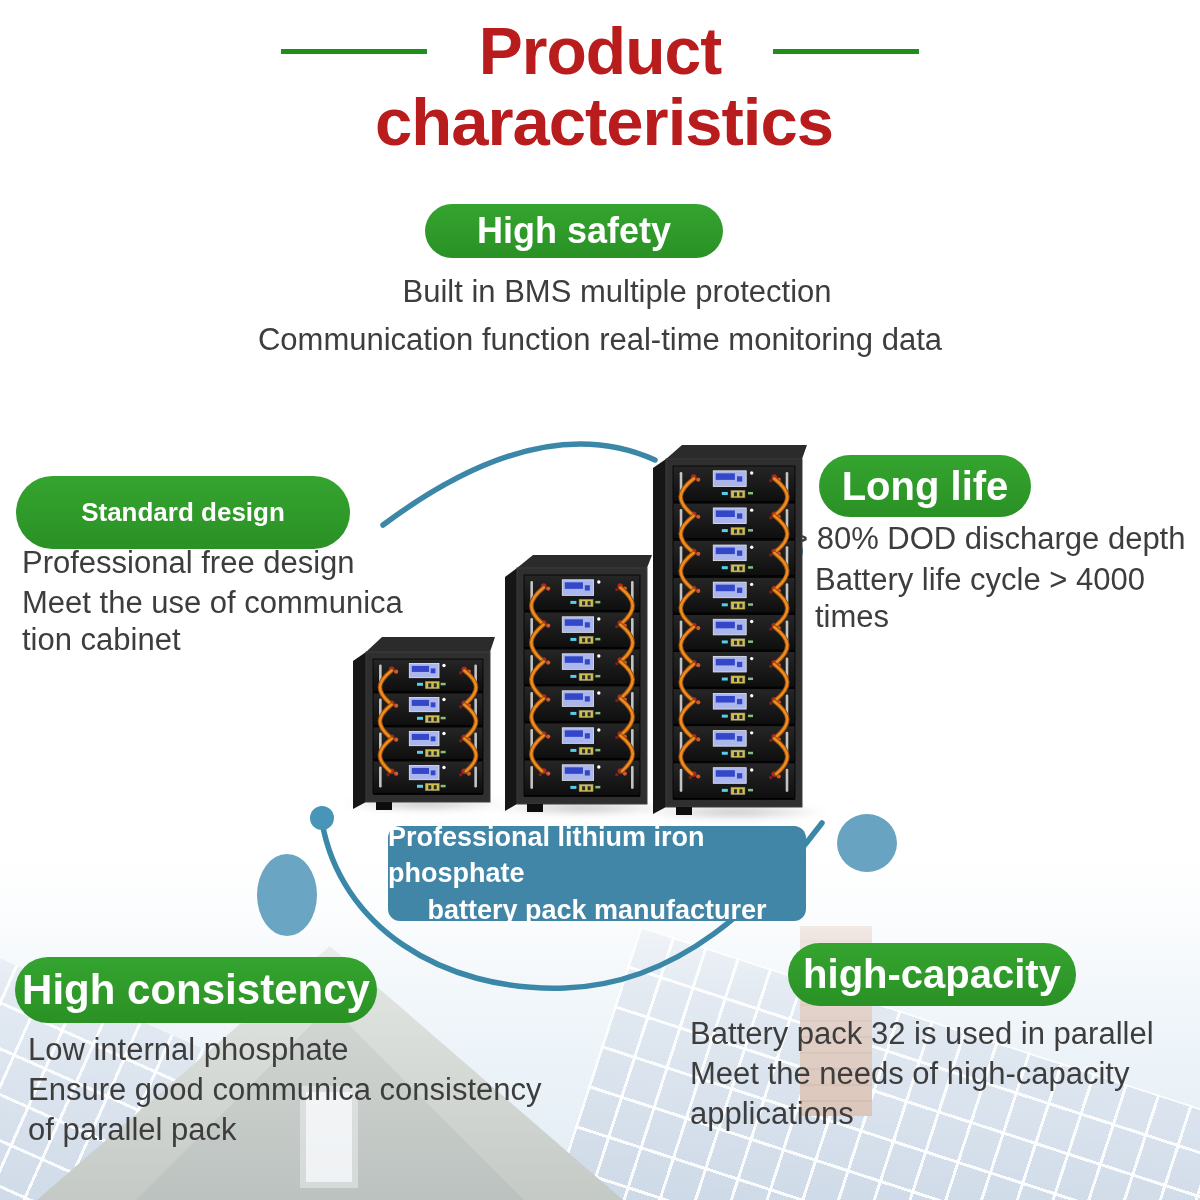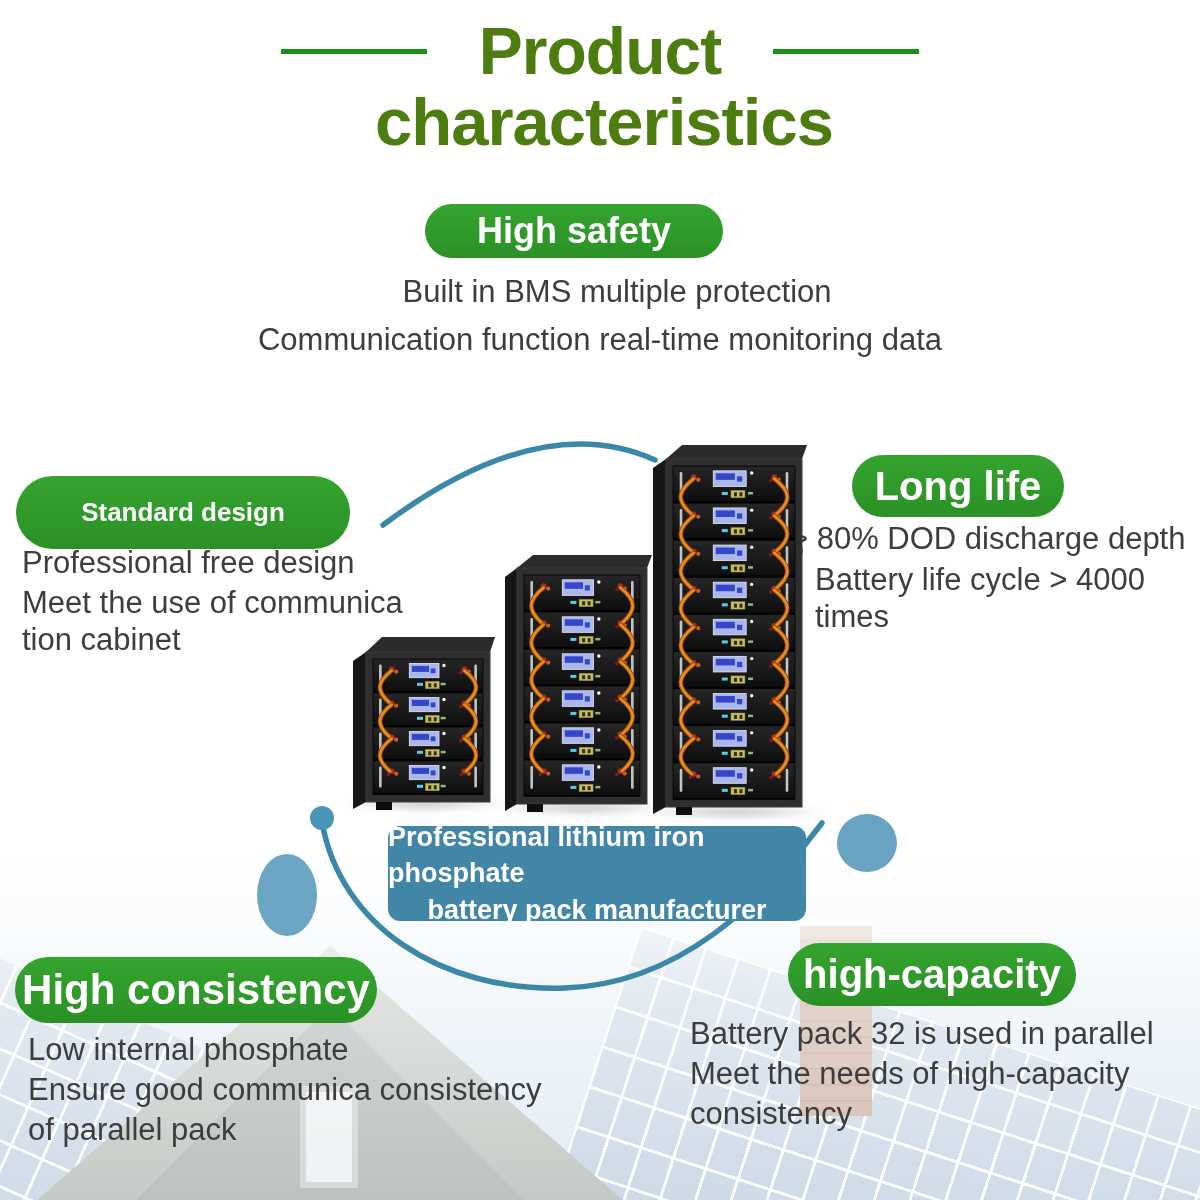--- a/index.html
+++ b/index.html
@@ -19,21 +19,21 @@
   #gable{left:30px;top:90px;width:600px;height:260px;background:linear-gradient(180deg,#bcc3bb,#aab2ac);
          clip-path:polygon(50% 0, 100% 100%, 0 100%);}
   #gable-face{left:130px;top:150px;width:400px;height:200px;background:#9fa8a3;
          clip-path:polygon(50% 0, 100% 100%, 0 100%);}
   #window{left:300px;top:230px;width:46px;height:90px;background:#e8ecef;border:6px solid #c2c8c5;}
   #chimney{left:800px;top:70px;width:72px;height:190px;background:
       repeating-linear-gradient(0deg,#c3a08d 0 14px,#b6917c 14px 16px);}
   #photo-fade{position:absolute;inset:0;background:linear-gradient(180deg,#ffffff 0%,rgba(255,255,255,.55) 40%,rgba(255,255,255,.30) 100%);}
 
   
-  #title{left:0;top:18px;width:1200px;text-align:center;color:#4d7c0f;font-weight:bold;}
+  #title{left:0;top:18px;width:1200px;text-align:center;color:#b91c1c;font-weight:bold;}
   #title .row1{display:flex;align-items:center;justify-content:center;gap:52px;}
   .tdash{width:146px;height:5px;background:#1e8e1b;}
   .tline{font-size:66px;line-height:1.0;letter-spacing:-1px;}
   .tline2{font-size:67px;line-height:1.0;letter-spacing:-1px;margin-top:4px;padding-left:8px;}
 
   
   .pill{display:flex;align-items:center;justify-content:center;border-radius:999px;
         background:linear-gradient(180deg,#35a42f,#2a9125);color:#ffffff;font-weight:bold;}
 
   
@@ -85,39 +85,39 @@
 
 <div class="pill abs" style="left:425px;top:204px;width:298px;height:54px;font-size:36px;">High safety</div>
 <div class="btxt abs" style="left:47px;top:272px;width:1140px;text-align:center;">Built in BMS multiple protection</div>
 <div class="btxt abs" style="left:30px;top:320px;width:1140px;text-align:center;">Communication function real-time monitoring data</div>
 
 <div class="pill abs" style="left:16px;top:476px;width:334px;height:73px;font-size:26px;text-align:center;">Standard design</div>
 <div class="btxt abs" style="left:22px;top:543px;">Professional free design</div>
 <div class="btxt abs" style="left:22px;top:583px;">Meet the use of communica</div>
 <div class="btxt abs" style="left:22px;top:620px;">tion cabinet</div>
 
-<div class="pill abs" style="left:852px;top:455px;width:212px;height:62px;font-size:40px;">Long life</div>
+<div class="pill abs" style="left:819px;top:455px;width:212px;height:62px;font-size:40px;">Long life</div>
 <div class="btxt abs" style="left:790px;top:519px;">&gt; 80% DOD discharge depth</div>
 <div class="btxt abs" style="left:815px;top:560px;">Battery life cycle &gt;  4000</div>
 <div class="btxt abs" style="left:815px;top:597px;">times</div>
 
 <div id="banner" class="abs">
   <div>Professional lithium iron phosphate</div>
   <div>battery pack manufacturer</div>
 </div>
 
 <div class="pill abs" style="left:15px;top:957px;width:362px;height:66px;font-size:42px;z-index:7;text-align:right;">High consistency</div>
 <div class="btxt abs" style="left:28px;top:1030px;z-index:7;">Low internal phosphate</div>
 <div class="btxt abs" style="left:28px;top:1070px;z-index:7;">Ensure good communica consistency</div>
 <div class="btxt abs" style="left:28px;top:1110px;z-index:7;">of parallel pack</div>
 
 <div class="pill abs" style="left:788px;top:943px;width:288px;height:63px;font-size:40px;z-index:7;">high-capacity</div>
 <div class="btxt abs" style="left:690px;top:1014px;z-index:7;">Battery pack 32 is used in parallel</div>
 <div class="btxt abs" style="left:690px;top:1054px;z-index:7;">Meet the needs of high-capacity</div>
-<div class="btxt abs" style="left:690px;top:1094px;z-index:7;">consistency</div>
+<div class="btxt abs" style="left:690px;top:1094px;z-index:7;">applications</div>
 
 <div class="cabshadow abs" style="left:340px;top:796px;width:170px;"></div>
 <div class="cabshadow abs" style="left:492px;top:800px;width:180px;"></div>
 <div class="cabshadow abs" style="left:640px;top:804px;width:190px;"></div>
 <div id="cab-small" class="cab abs" style="left:352px;top:636px;"><svg width="146" height="176" viewBox="0 0 146 176">
       <defs>
         <linearGradient id="mg4" x1="0" y1="0" x2="0" y2="1">
         <stop offset="0" stop-color="#262626"></stop>
           <stop offset="1" stop-color="#0e0e0e"></stop>
         </linearGradient>

